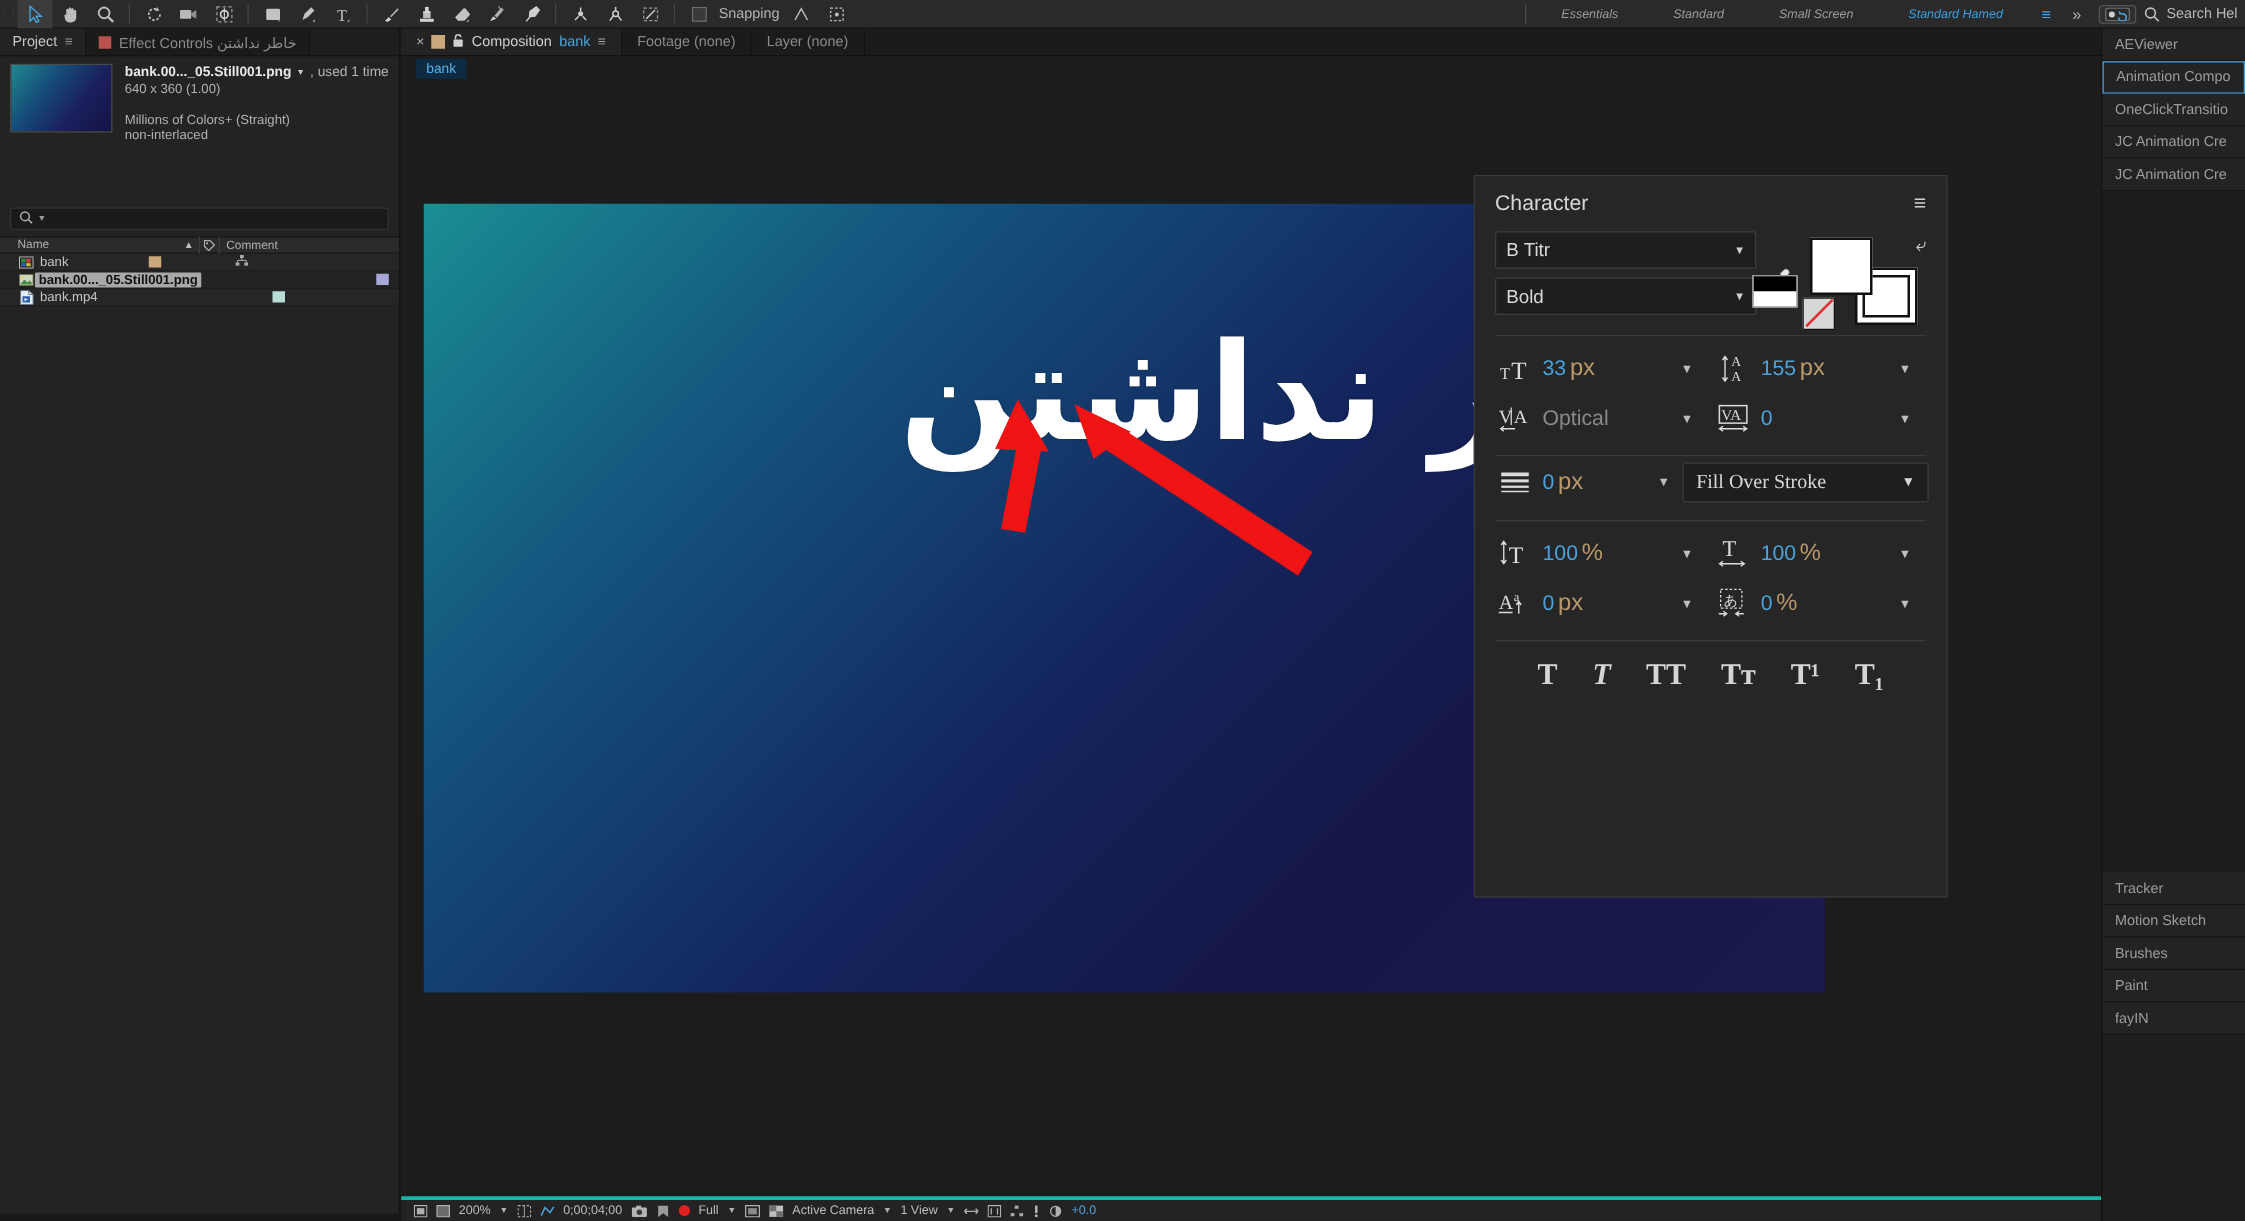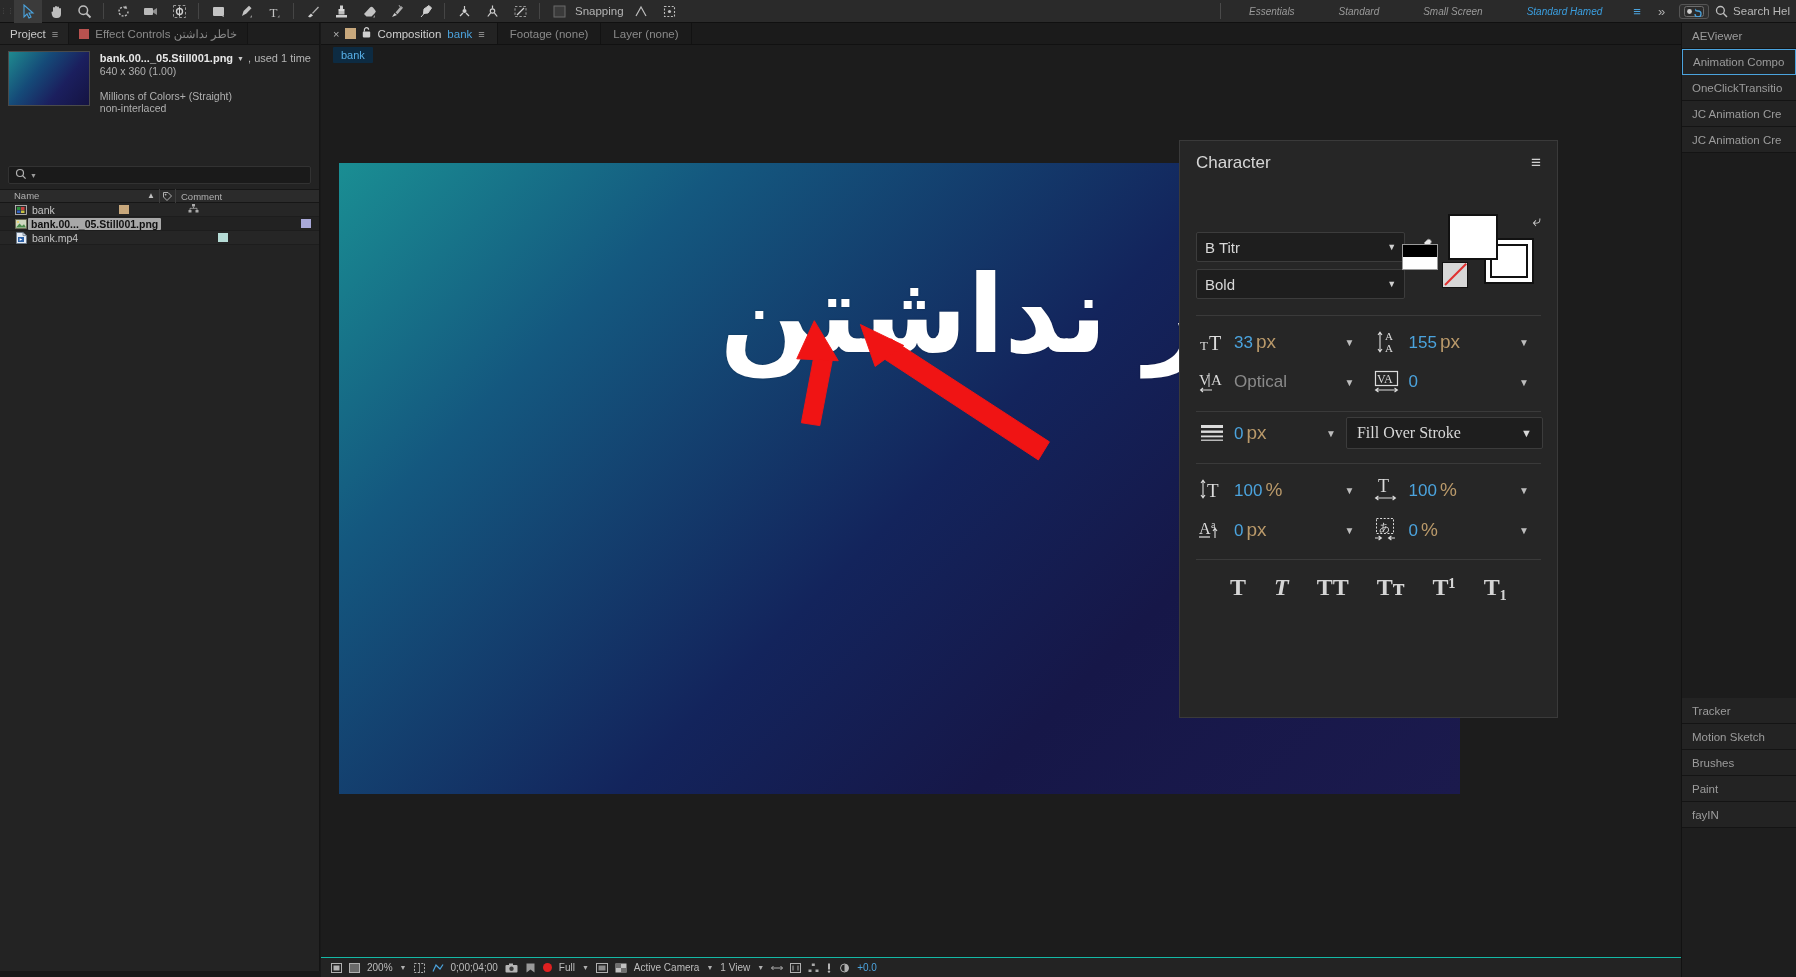--- a/index.html
+++ b/index.html
@@ -131,38 +131,38 @@
   .canvas-text{
     position:absolute; right:28px; top:98px;
     color:#ffffff; font-size:108px; font-weight:bold; direction:rtl;
     font-family:"DejaVu Sans", sans-serif; line-height:1; white-space:nowrap;
     text-shadow:0 0 2px rgba(0,0,0,.25);
   }
   .arrows{ position:absolute; left:0; top:0; width:100%; height:100%; pointer-events:none;}
 
   .comp-bottom{
     position:absolute; left:0; bottom:0; right:0; height:20px; background:#232323;
-    border-top:1px solid #14b8a6; display:flex; align-items:center; gap:7px; padding-left:10px;
+    border-top:3px solid #14b8a6; display:flex; align-items:center; gap:7px; padding-left:10px;
     font-size:10px; color:#bdbdbd; overflow:hidden;
   }
   .cb-ico{ color:#b0b0b0; font-size:11px; display:flex; align-items:center;}
   .cb-blue{ color:#4ba3dd;}
   .cb-red{ width:9px; height:9px; border-radius:50%; background:#e02020;}
 
   
   .char-panel{
     position:absolute; left:1179px; top:140px; width:379px; height:578px;
     background:#262626; border:1px solid #3a3a3a;
   }
   .char-head{ height:44px; display:flex; align-items:center; padding:0 16px; }
   .char-title{ color:#d6d6d6; font-size:17px; }
   .char-hamb{ margin-left:auto; color:#cfcfcf; font-size:17px; cursor:pointer; }
 
   .cp-row{ display:flex; align-items:center; padding:0 16px; }
-  .font-col{ width:225px;margin-top:47px; }
+  .font-col{ width:225px; }
   .sel-box{
     height:30px; background:#1e1e1e; border:1px solid #3c3c3c; border-radius:2px;
     display:flex; align-items:center; padding:0 8px; color:#d8d8d8; font-size:15px; cursor:pointer;
     margin-bottom:7px;
   }
   .sel-box .caret{ margin-left:auto; font-size:9px; color:#cfcfcf;}
   .eyedrop{ width:38px; display:flex; align-items:center; justify-content:center; color:#d5d5d5; cursor:pointer;}
   .color-cluster{ position:relative; width:104px; height:68px; margin-left:4px;}
   .fill-sw{ position:absolute; left:4px; top:2px; width:50px; height:46px; background:#fff; border:2px solid #111; z-index:3;}
   .stroke-sw{ position:absolute; left:40px; top:26px; width:50px; height:46px; background:#fff; border:2px solid #111; z-index:2;}

